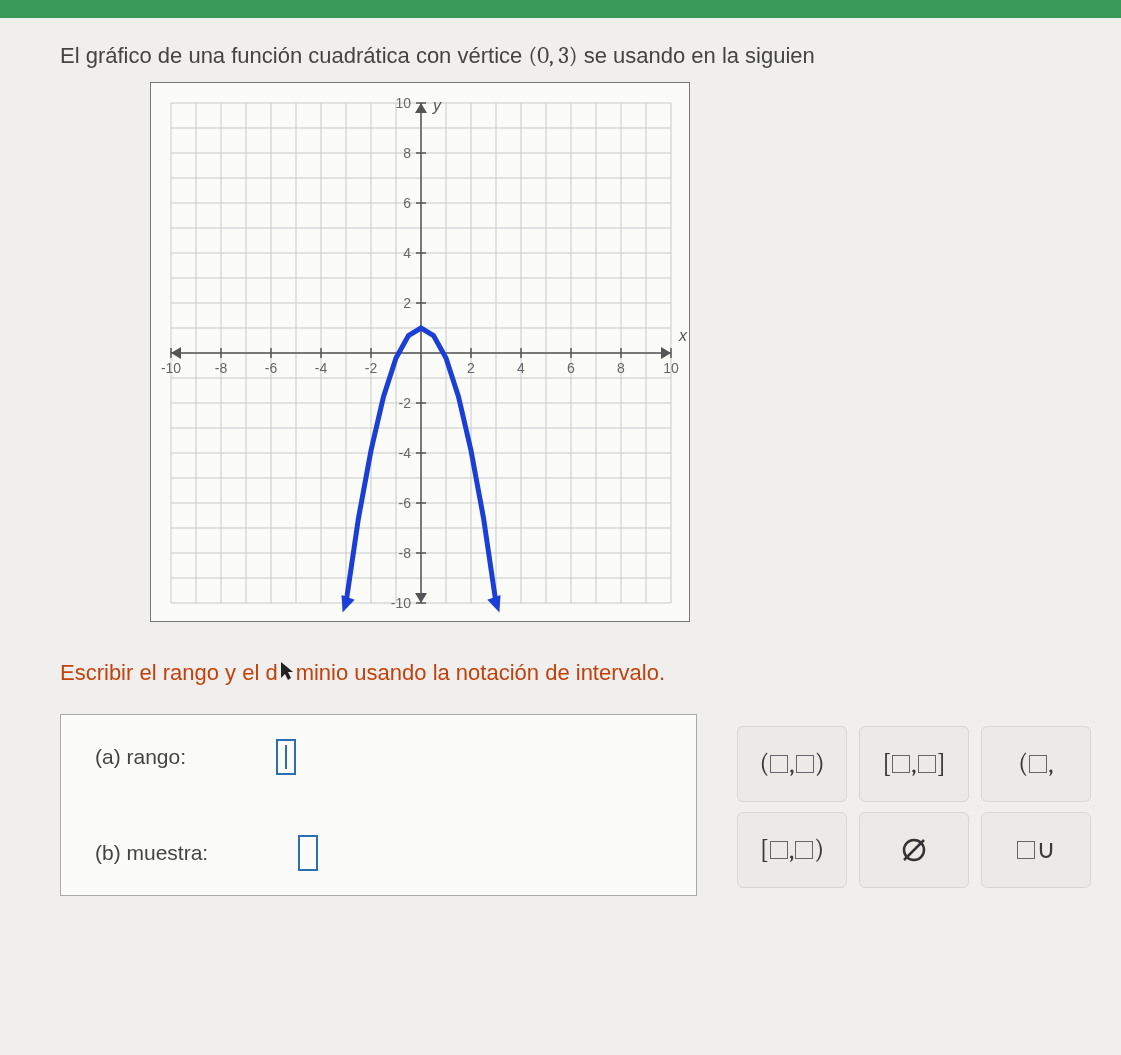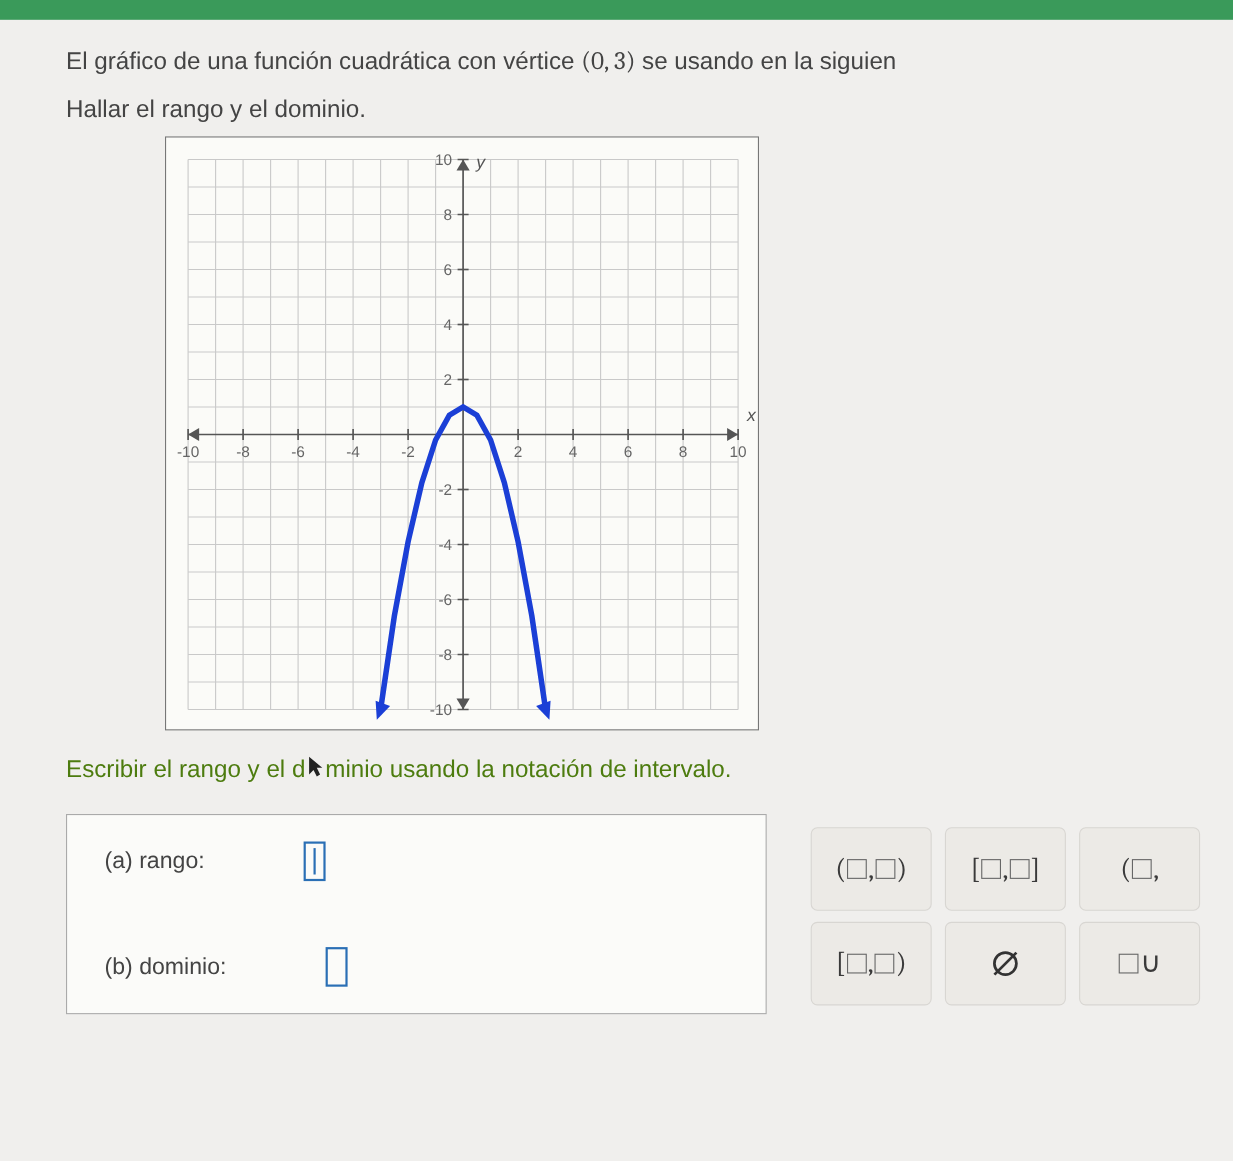--- a/index.html
+++ b/index.html
@@ -52,22 +52,22 @@
     .parabola {
       fill: none;
       stroke: #1b3fd6;
       stroke-width: 5;
       stroke-linecap: round;
     }
     .arrowhead { fill: #1b3fd6; }
     .axis-arrow { fill: #555; }
     .instruction {
       font-size: 22px;
-      color: #4d7c0f;
-      margin-top: 20px;
+      color: #c2410c;
+      margin-top: 36px;
       margin-bottom: 28px;
     }
     .cursor-arrow {
       display: inline-block;
       transform: translateY(2px);
     }
     .answer-area {
       display: flex;
       gap: 40px;
       align-items: stretch;
@@ -146,21 +146,20 @@
 </head>
 <body>
 
 <div class="topbar"></div>
 
 <div class="page">
 
   <p class="problem-text">
     <span>El gráfico de una función cuadrática con vértice </span><span class="vertex">(0, 3)</span><span> se usando en la siguien</span>
   </p>
-  <p class="problem-text">Hallar el rango y el dominio.</p>
 
   <div class="graph-wrap">
     <div class="graph-frame">
       <svg id="chart-svg" width="540" height="540" viewBox="0 0 540 540">
         <g class="grid" id="grid-group">
             <line x1="20" x2="20" y1="20" y2="520"></line>
             <line x1="45" x2="45" y1="20" y2="520"></line>
             <line x1="70" x2="70" y1="20" y2="520"></line>
             <line x1="95" x2="95" y1="20" y2="520"></line>
             <line x1="120" x2="120" y1="20" y2="520"></line>
@@ -269,21 +268,21 @@
         </svg></span><span>minio usando la notación de intervalo.</span>
   </p>
 
   <div class="answer-area">
     <div class="answer-box">
       <div class="answer-row">
         <span>(a)  rango:</span>
         <span class="field-slot active"></span>
       </div>
       <div class="answer-row">
-        <span>(b)  dominio:</span>
+        <span>(b)  muestra:</span>
         <span class="field-slot plain"></span>
       </div>
     </div>
 
     <div class="palette">
       <div class="pal-btn">(<span class="ph"></span>,<span class="ph"></span>)</div>
       <div class="pal-btn">[<span class="ph"></span>,<span class="ph"></span>]</div>
       <div class="pal-btn">(<span class="ph"></span>,</div>
       <div class="pal-btn">[<span class="ph"></span>,<span class="ph"></span>)</div>
       <div class="pal-btn empty">

